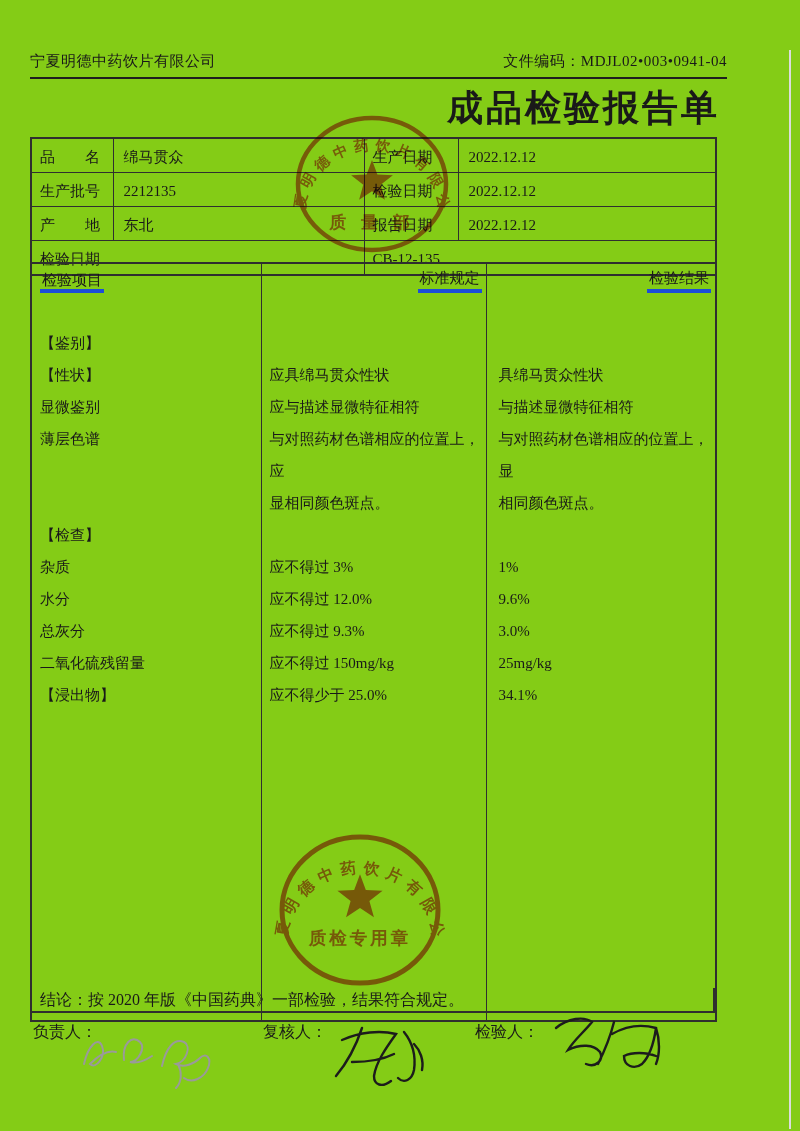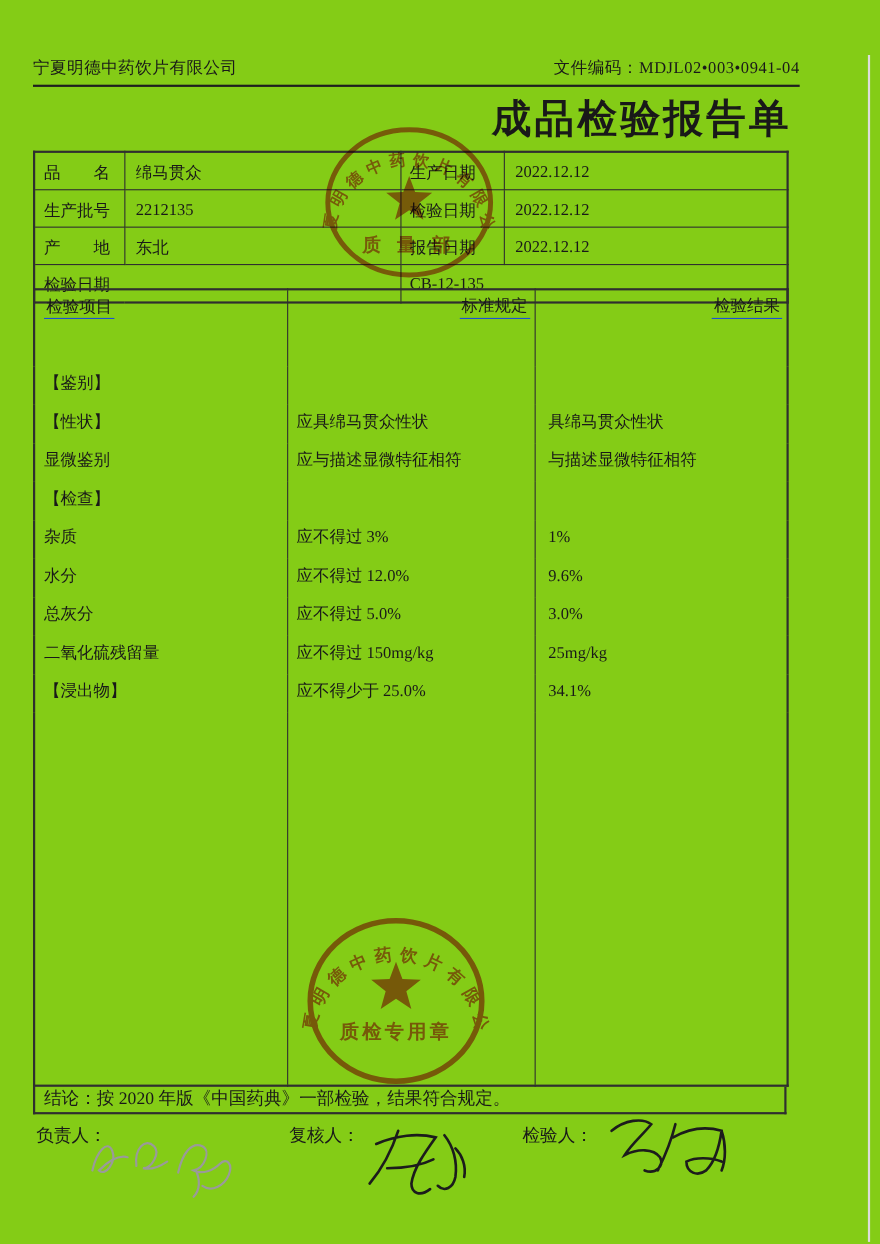--- a/index.html
+++ b/index.html
@@ -30,21 +30,21 @@
   .t2 { position:absolute; left:30px; top:262px; width:685px; height:726px; border:2px solid #2f2f2f; }
   .t2 td { border-left:1px solid #2f2f2f; vertical-align:top; font-size:15px;
            line-height:32px; padding:0 4px 0 8px; }
   .t2 td:first-child { border-left:none; }
   .t2 td.rcol { padding-left:12px; }
   .t2 tr.hdr-row { height:64px; }
   .t2 tr.r32 { height:32px; }
   .t2 tr.r64 { height:64px; }
   .t2 tr.fill { height:310px; }
   .t2 .cent { text-align:right;font-family:Liberation Mono, monospace; }
-  .u { border-bottom:1px solid #1d4ed8; padding:0 2px 1px 2px;margin-top:32px; }
+  .u { border-bottom:4px solid #1d4ed8; padding:0 2px 1px 2px;margin-top:32px; }
   .pre { white-space:pre-line; }
 
   
   .concl { position:absolute; left:30px; top:988px; width:685px; height:25px;
            border:2px solid #2f2f2f; border-top:none; box-sizing:border-box;
            font-size:16px; line-height:23px; padding-left:8px; }
 
   
   .sig-label { position:absolute; top:1022px; font-size:16px; }
   .sig-svg { position:absolute; }
@@ -121,38 +121,45 @@
     <tr class="r32">
       <td>【性状】</td>
       <td>应具绵马贯众性状</td>
       <td class="rcol">具绵马贯众性状</td>
     </tr>
     <tr class="r32">
       <td>显微鉴别</td>
       <td>应与描述显微特征相符</td>
       <td class="rcol">与描述显微特征相符</td>
     </tr>
+    <tr class="r64">
+      <td>薄层色谱</td>
+      <td class="pre">与对照药材色谱相应的位置上，应
+显相同颜色斑点。</td>
+      <td class="rcol pre">与对照药材色谱相应的位置上，显
+相同颜色斑点。</td>
+    </tr>
     <tr class="r32">
       <td>【检查】</td>
       <td></td>
       <td class="rcol"></td>
     </tr>
     <tr class="r32">
       <td>杂质</td>
       <td>应不得过 3%</td>
       <td class="rcol">1%</td>
     </tr>
     <tr class="r32">
       <td>水分</td>
       <td>应不得过 12.0%</td>
       <td class="rcol">9.6%</td>
     </tr>
     <tr class="r32">
       <td>总灰分</td>
-      <td>应不得过 5.0%</td>
+      <td>应不得过 9.3%</td>
       <td class="rcol">3.0%</td>
     </tr>
     <tr class="r32">
       <td>二氧化硫残留量</td>
       <td>应不得过 150mg/kg</td>
       <td class="rcol">25mg/kg</td>
     </tr>
     <tr class="r32">
       <td>【浸出物】</td>
       <td>应不得少于 25.0%</td>

